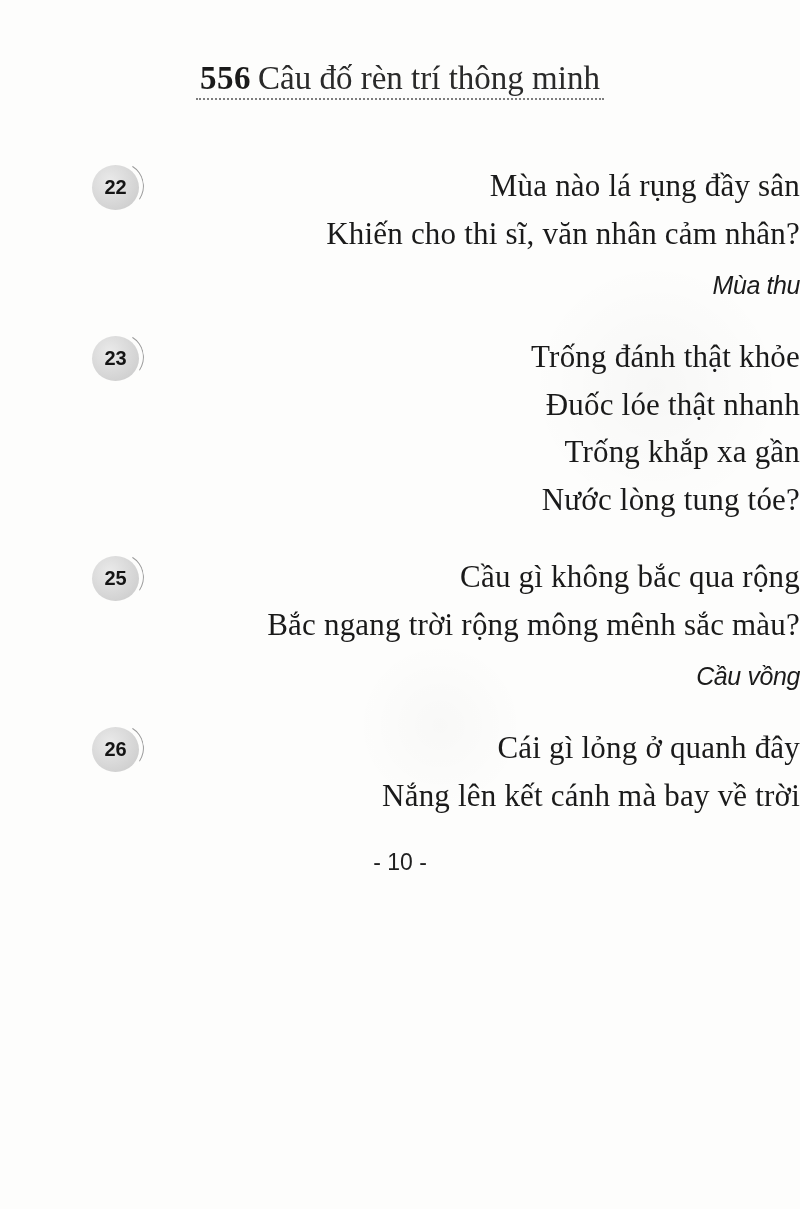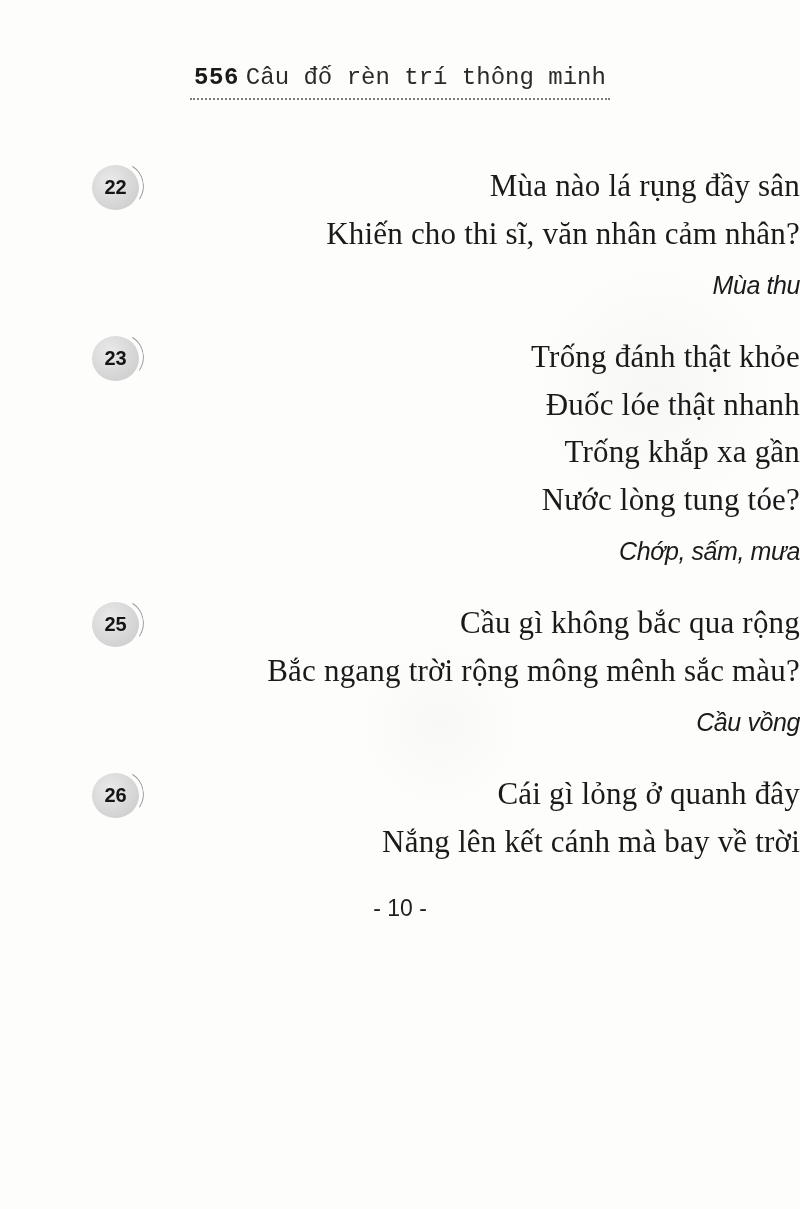--- a/index.html
+++ b/index.html
@@ -19,22 +19,22 @@
       radial-gradient(circle at 82% 32%, rgba(0,0,0,0.025), rgba(0,0,0,0) 12%),
       radial-gradient(circle at 55% 60%, rgba(0,0,0,0.02), rgba(0,0,0,0) 10%),
       #fdfdfc;
   }
   .header {
     text-align: center;
     margin-bottom: 62px;
   }
   .header-inner {
     display: inline-block;
-    font-family: Liberation Mono, monospace;
-    font-size: 24px;
+    font-family: Liberation Serif, serif;
+    font-size: 33px;
     line-height: 32px;
     padding: 0 4px 4px 4px;
     border-bottom: 2px dotted #7d7d7d;
     white-space: nowrap;
   }
   .header-num {
     font-weight: 900;
     letter-spacing: 0.5px;
     margin-right: 7px;
   }
@@ -122,21 +122,20 @@
   <section class="riddle">
     <div class="badge">
       <span>23</span>
     </div>
     <div class="lines">
       <div class="line">Trống đánh thật khỏe</div>
       <div class="line">Đuốc lóe thật nhanh</div>
       <div class="line">Trống khắp xa gần</div>
       <div class="line">Nước lòng tung tóe?</div>
     </div>
-    <div class="answer">Chớp, sấm, mưa</div>
   </section>
 
 
   <section class="riddle">
     <div class="badge">
       <span>25</span>
     </div>
     <div class="lines">
       <div class="line">Cầu gì không bắc qua rộng</div>
       <div class="line">Bắc ngang trời rộng mông mênh sắc màu?</div>

